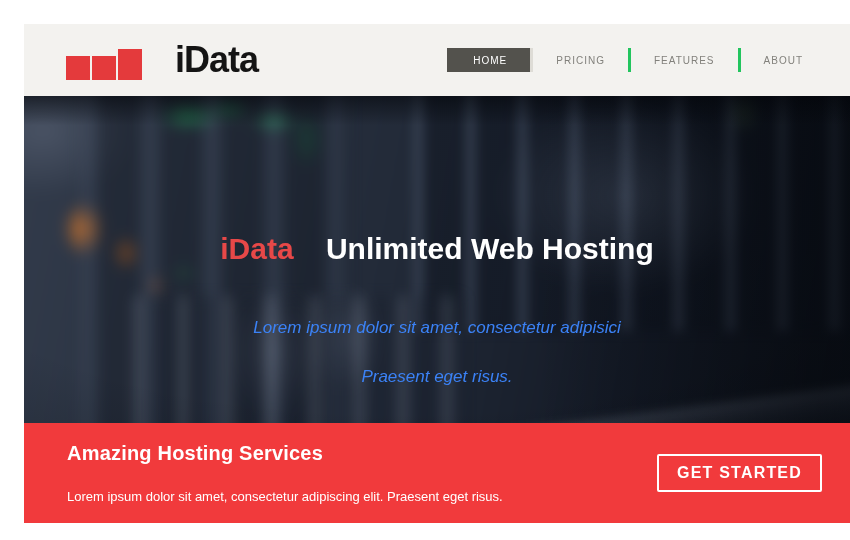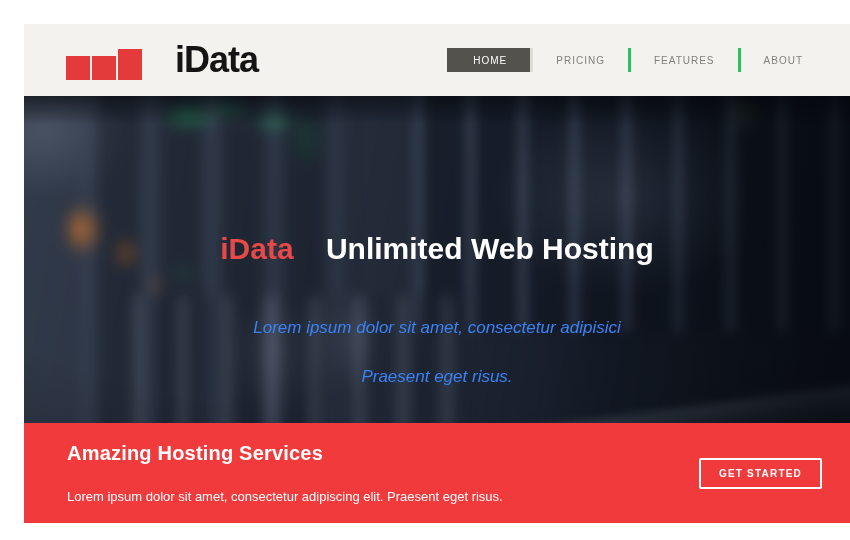--- a/index.html
+++ b/index.html
@@ -100,21 +100,21 @@
   .cta-band {
     height: 100px; background: #f13a3c; color: #fff;
     display: flex; align-items: center; justify-content: space-between;
     padding: 0 28px 0 19px;
   }
   .cta-heading { font-size: 20px; font-weight: bold; letter-spacing: .2px; }
   .cta-text { font-size: 13px; font-weight: normal; }
   .cta-button {
     background: transparent; border: 2px solid #ffffff; border-radius: 2px;
     color: #fff; font-family: "Liberation Sans", sans-serif;
-    font-size: 10px; font-weight: bold; letter-spacing: 1.2px;
+    font-size: 16px; font-weight: bold; letter-spacing: 1.2px;
     padding: 8px 18px; cursor: pointer;
   }
 </style>
 </head>
 <body>
 
 <div class="header">
   <div class="logo">
     <span class="logo-bars">
       <i class="b1"></i>

